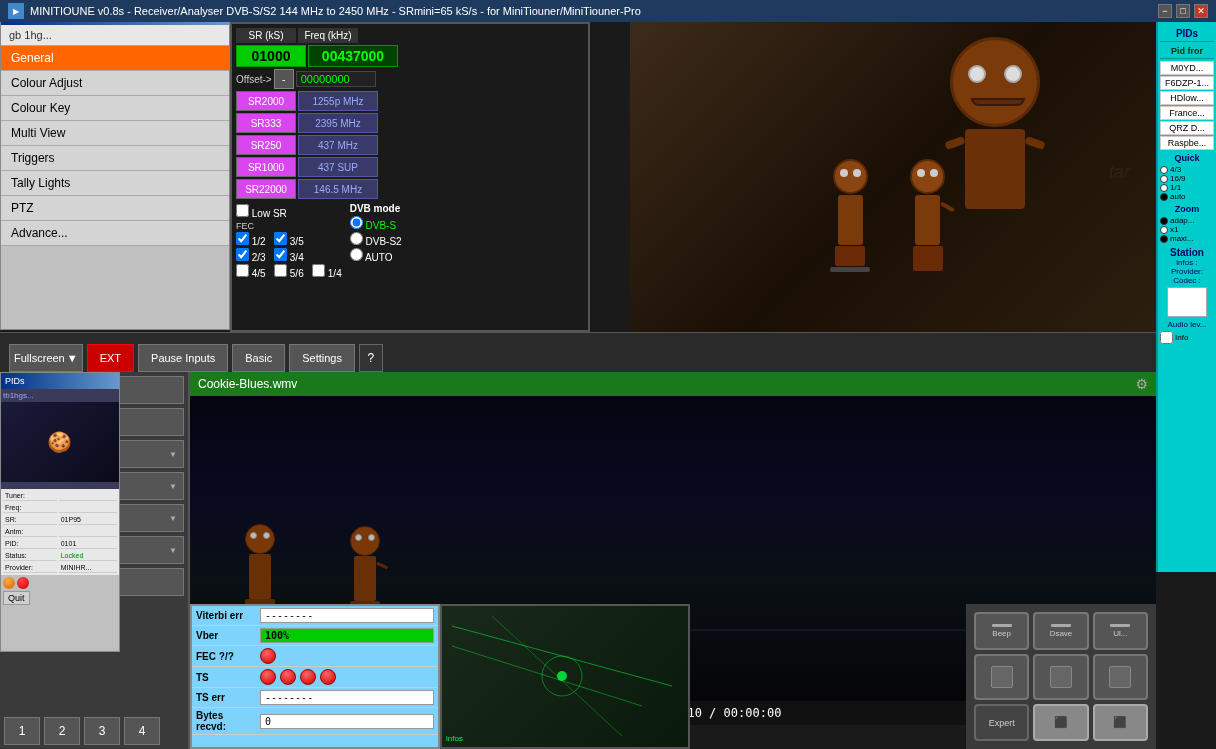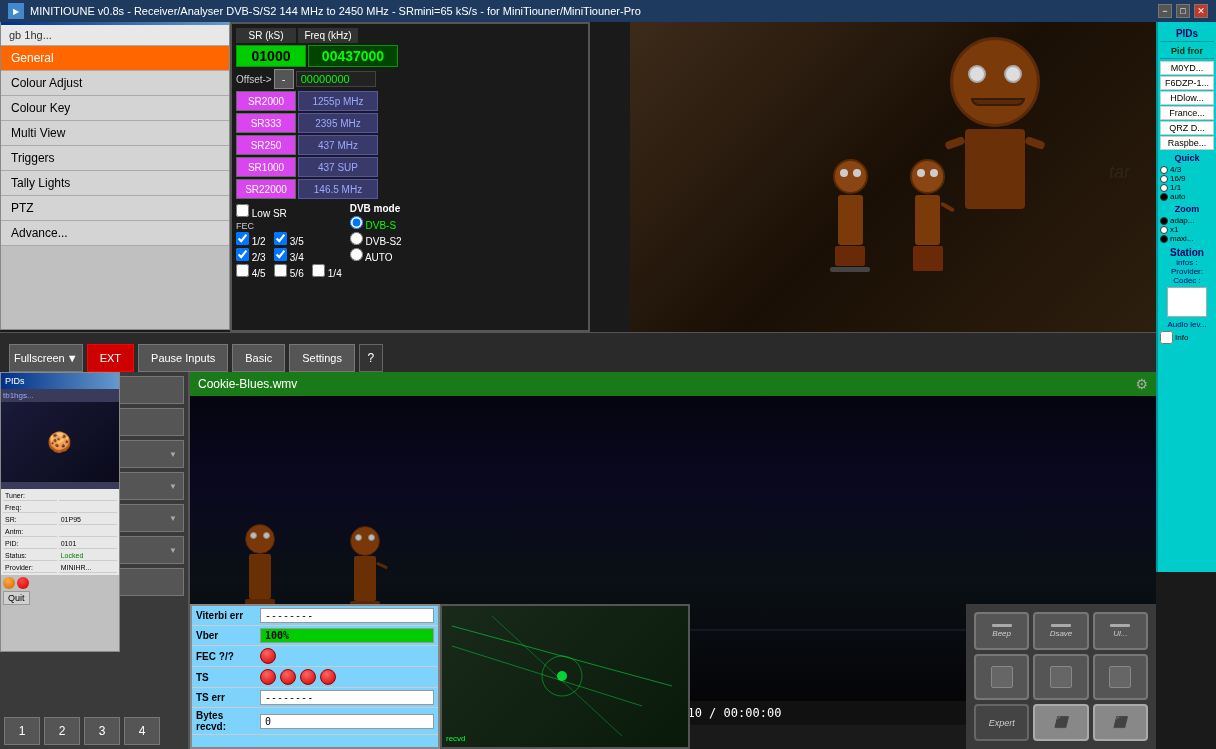--- a/index.html
+++ b/index.html
@@ -471,21 +471,20 @@
       position: absolute;
       bottom: 0;
       right: 60px;
       width: 190px;
       height: 145px;
       background: #3a3a3a;
       display: grid;
       grid-template-columns: 1fr 1fr 1fr;
       gap: 4px;
       padding: 8px;
-      font-style: italic;
     }
     .hw-btn {
       background: #555;
       border: 2px solid #777;
       display: flex;
       flex-direction: column;
       align-items: center;
       justify-content: center;
       cursor: pointer;
       border-radius: 4px;
@@ -883,21 +882,21 @@
 
 <div id="map-area">
   <div class="map-bg">
     <svg width="100%" height="100%" style="position:absolute;top:0;left:0;">
       <line x1="10" y1="20" x2="230" y2="80" stroke="#00ff44" stroke-width="1" opacity="0.5"></line>
       <line x1="10" y1="40" x2="200" y2="100" stroke="#00ff44" stroke-width="1" opacity="0.4"></line>
       <line x1="50" y1="10" x2="180" y2="130" stroke="#00ff44" stroke-width="1" opacity="0.3"></line>
       <circle cx="120" cy="70" r="20" fill="none" stroke="#00ff44" stroke-width="1" opacity="0.4"></circle>
       <circle cx="120" cy="70" r="5" fill="#00ff44" opacity="0.8"></circle>
     </svg>
-    <div style="position:absolute;bottom:4px;left:4px;color:#00ff44;font-size:8px;">recvd</div>
+    <div style="position:absolute;bottom:4px;left:4px;color:#00ff44;font-size:8px;">infos</div>
   </div>
 </div>
 
 <div id="button-panel">
   <div class="hw-btn">
     <div class="icon-line"></div>
     <span>Beep</span>
   </div>
   <div class="hw-btn">
     <div class="icon-line"></div>

